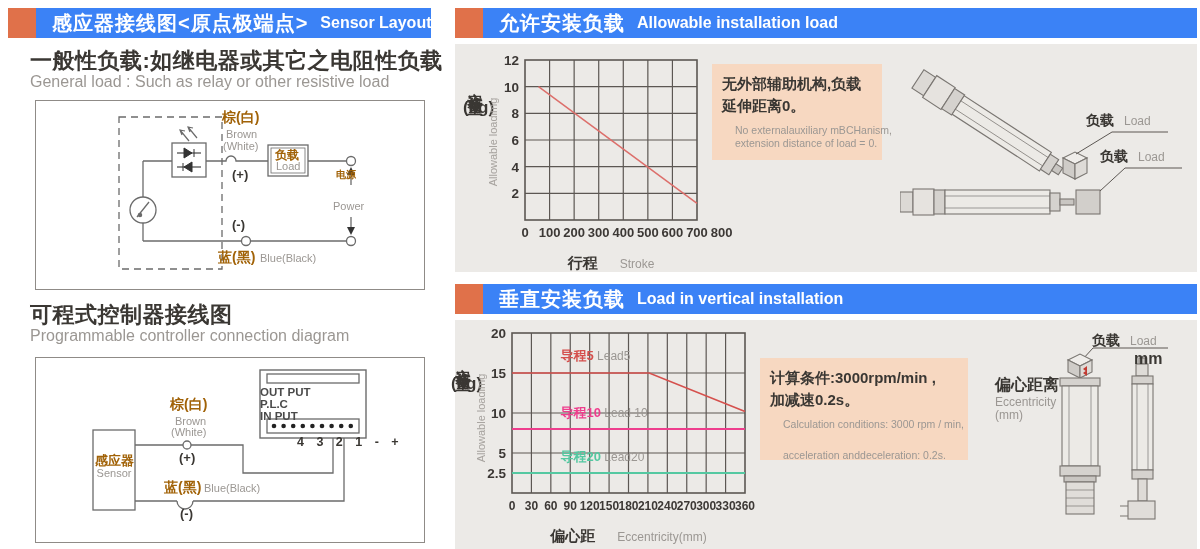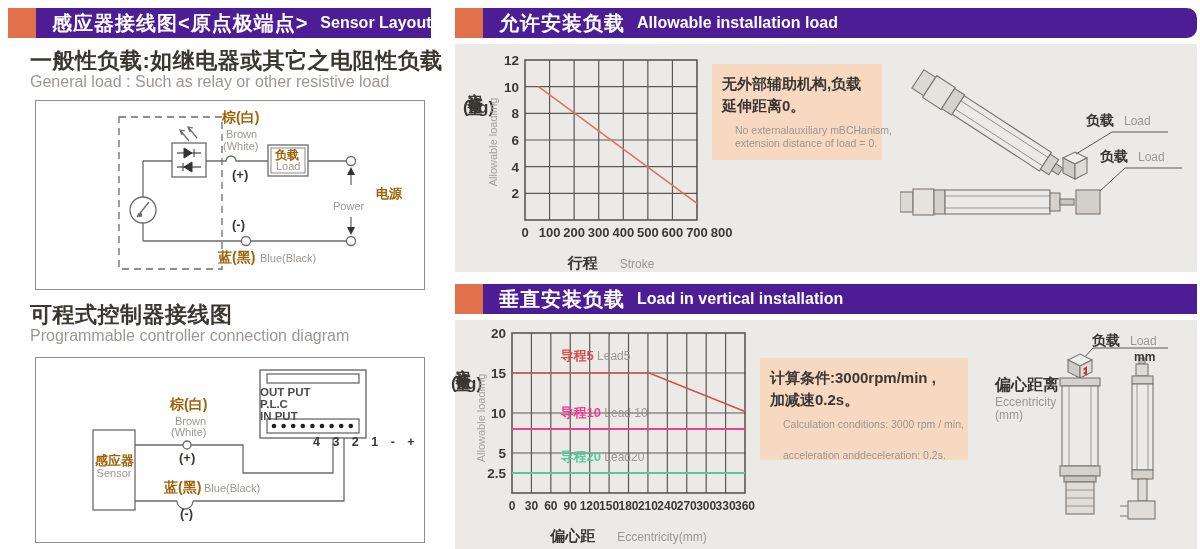--- a/index.html
+++ b/index.html
@@ -1,20 +1,20 @@
 <!DOCTYPE html>
 <html><head>
 <meta charset="utf-8">
 <style>
   html,body{margin:0;padding:0;background:#ffffff;}
   .page{position:relative;width:1200px;height:549px;background:#ffffff;overflow:hidden;
         font-family:"Liberation Sans","DejaVu Sans",sans-serif;}
   .abs{position:absolute;}
   
-  .sec-h{position:absolute;height:30px;background:#4c1d95;display:flex;align-items:center;}
+  .sec-h{position:absolute;height:30px;background:#3b82f6;display:flex;align-items:center;}
   .sec-h .sq{position:absolute;left:0;top:0;width:28px;height:30px;background:#e0714a;}
   .sec-h .sh-zh{color:#fff;font-weight:bold;font-size:20px;margin-left:44px;white-space:nowrap;letter-spacing:1px;}
   .sec-h .sh-en{color:#fff;font-weight:bold;font-size:16px;margin-left:12px;white-space:nowrap;}
   
   .t-zh{position:absolute;font-size:22px;font-weight:bold;color:#3a3733;white-space:nowrap;letter-spacing:0.5px;}
   .t-en{position:absolute;font-size:16px;color:#9b9793;white-space:nowrap;}
   
   .dbox{position:absolute;background:#fff;border:1.5px solid #8f8b87;}
   .dbox svg{position:absolute;left:0;top:0;}
   .lz{position:absolute;font-weight:bold;color:#a16207;font-size:14px;white-space:nowrap;}
@@ -87,21 +87,21 @@
         <path d="M315,116 V130"></path>
         <polygon points="315,134 311,126 319,126" fill="#333" stroke="none"></polygon>
       </g>
     </svg>
     <div class="lz" style="left:186px;top:8px;">棕(白)</div>
     <div class="le" style="left:190px;top:27px;">Brown</div>
     <div class="le" style="left:187px;top:39px;">(White)</div>
     <div class="lsign" style="left:196px;top:66px;">(+)</div>
     <div class="lz" style="left:239px;top:46px;font-size:12px;">负载</div>
     <div class="le" style="left:240px;top:59px;">Load</div>
-    <div class="lz" style="left:300px;top:84px;font-size:13px;margin-left:40px;">电源</div>
+    <div class="lz" style="left:300px;top:67px;font-size:10px;">电源</div>
     <div class="le" style="left:297px;top:99px;">Power</div>
     <div class="lsign" style="left:196px;top:116px;">(-)</div>
     <div class="lz" style="left:182px;top:148px;">蓝(黑)</div>
     <div class="le" style="left:224px;top:151px;">Blue(Black)</div>
   </div>
 
   <div class="t-zh" style="left:30px;top:300px;">可程式控制器接线图</div>
   <div class="t-en" style="left:30px;top:327px;">Programmable controller connection diagram</div>
 
   <div class="dbox" style="left:35px;top:357px;width:388px;height:184px;">
@@ -125,31 +125,31 @@
         <circle cx="295.6" cy="68" r="2.3" fill="#222" stroke="none"></circle>
         <circle cx="305.2" cy="68" r="2.3" fill="#222" stroke="none"></circle>
         <circle cx="314.8" cy="68" r="2.3" fill="#222" stroke="none"></circle>
       </g>
     </svg>
     <div class="lz" style="left:59px;top:94px;width:38px;text-align:center;font-size:13px;">感应器</div>
     <div class="le" style="left:59px;top:109px;width:38px;text-align:center;">Sensor</div>
     <div class="plc-text" style="left:224px;top:28px;width:106px;">OUT PUT</div>
     <div class="plc-text" style="left:224px;top:40px;width:106px;">P.L.C</div>
     <div class="plc-text" style="left:224px;top:52px;width:106px;">IN PUT</div>
-    <div class="term-lbl" style="left:261px;top:77px;margin-left:16px;">4 3 2 1 - +</div>
+    <div class="term-lbl" style="left:261px;top:77px;">4 3 2 1 - +</div>
     <div class="lz" style="left:134px;top:38px;">棕(白)</div>
     <div class="le" style="left:139px;top:57px;">Brown</div>
     <div class="le" style="left:135px;top:68px;">(White)</div>
     <div class="lsign" style="left:143px;top:92px;">(+)</div>
     <div class="lz" style="left:128px;top:121px;">蓝(黑)</div>
     <div class="le" style="left:168px;top:124px;">Blue(Black)</div>
     <div class="lsign" style="left:144px;top:148px;">(-)</div>
   </div>
 
-  <div class="sec-h" style="left:455px;top:8px;width:742px;border-radius:10px;">
+  <div class="sec-h" style="left:455px;top:8px;width:742px;">
     <span class="sq"></span>
     <span class="sh-zh">允许安装负载</span>
     <span class="sh-en">Allowable installation load</span>
   </div>
 
   <div class="panel" style="left:455px;top:44px;width:742px;height:228px;">
     <div class="ylab" style="left:8px;top:34px;">
       <span class="yzh">容许荷重</span>
       <span class="ykg">(kg)</span>
       <span class="yen">Allowable loadimg</span>
@@ -323,20 +323,20 @@
           <line x1="147" y1="54" x2="147" y2="140" stroke-width="0.7"></line>
           <line x1="158" y1="54" x2="158" y2="140" stroke-width="0.7"></line>
           <rect x="142" y="140" width="21" height="9" fill="#d5d2ce"></rect>
           <rect x="148" y="149" width="9" height="22" fill="#dedbd7"></rect>
           <rect x="138" y="171" width="27" height="18" fill="#e0ddd9"></rect>
           <path d="M138,176 H130 M138,186 H130" fill="none"></path>
         </g>
       </svg>
       <div class="ilz" style="left:102px;top:2px;">负载</div>
       <div class="ile" style="left:140px;top:4px;">Load</div>
-      <div class="ilz" style="left:144px;top:20px;font-size:12px;">mm</div>
+      <div class="ilz" style="left:144px;top:20px;font-size:16px;">mm</div>
       <div class="ilz" style="left:5px;top:45px;font-size:16px;">偏心距离</div>
       <div class="ile" style="left:5px;top:65px;">Eccentricity</div>
       <div class="ile" style="left:5px;top:78px;">(mm)</div>
     </div>
   </div>
 
 </div>
 
 </body></html>

